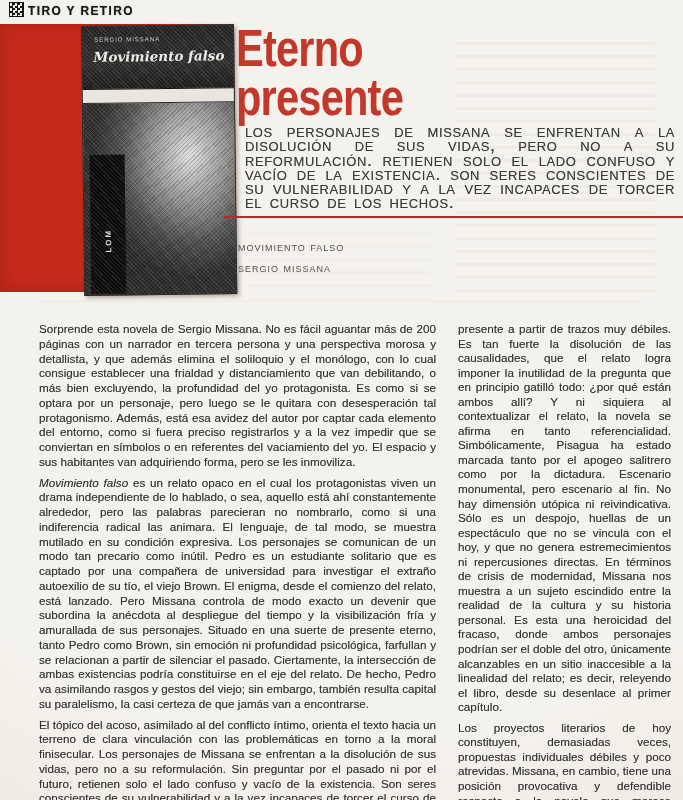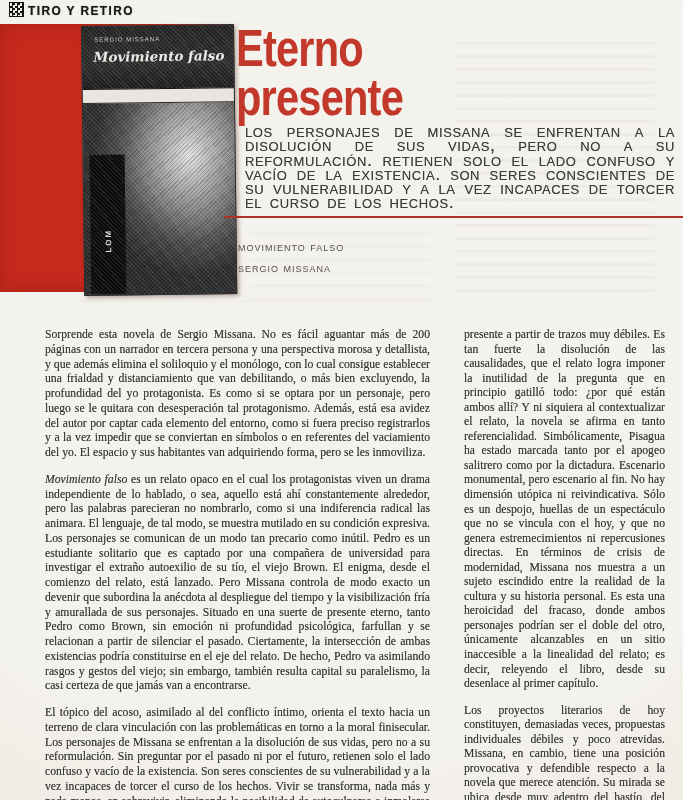--- a/index.html
+++ b/index.html
@@ -69,21 +69,21 @@
   .red-rule{position:absolute;left:224px;top:216px;width:459px;height:2px;background:#ad3126;}
 
   
   .book-info{position:absolute;left:238px;top:237px;color:#55504b;
     font-variant:small-caps;text-transform:lowercase;
     font-size:12.5px;line-height:21px;letter-spacing:1px;}
 
   
   .col{position:absolute;top:316px;text-align:justify;color:#343434;
     font-size:11.7px;line-height:14.75px;text-shadow:0 0 .4px rgba(55,55,55,.5);}
-  .col p{margin:12px;font-family:Liberation Serif, serif;}
+  .col p{margin:6px;}
   .col-left{left:33px;width:409px;}
   .col-right{left:452px;width:225px;line-height:14.55px;}
   .italic{font-style:italic;}
 </style>
 </head>
 <body>
 
 <div class="page">
 
   <div class="bleed b1"></div>

